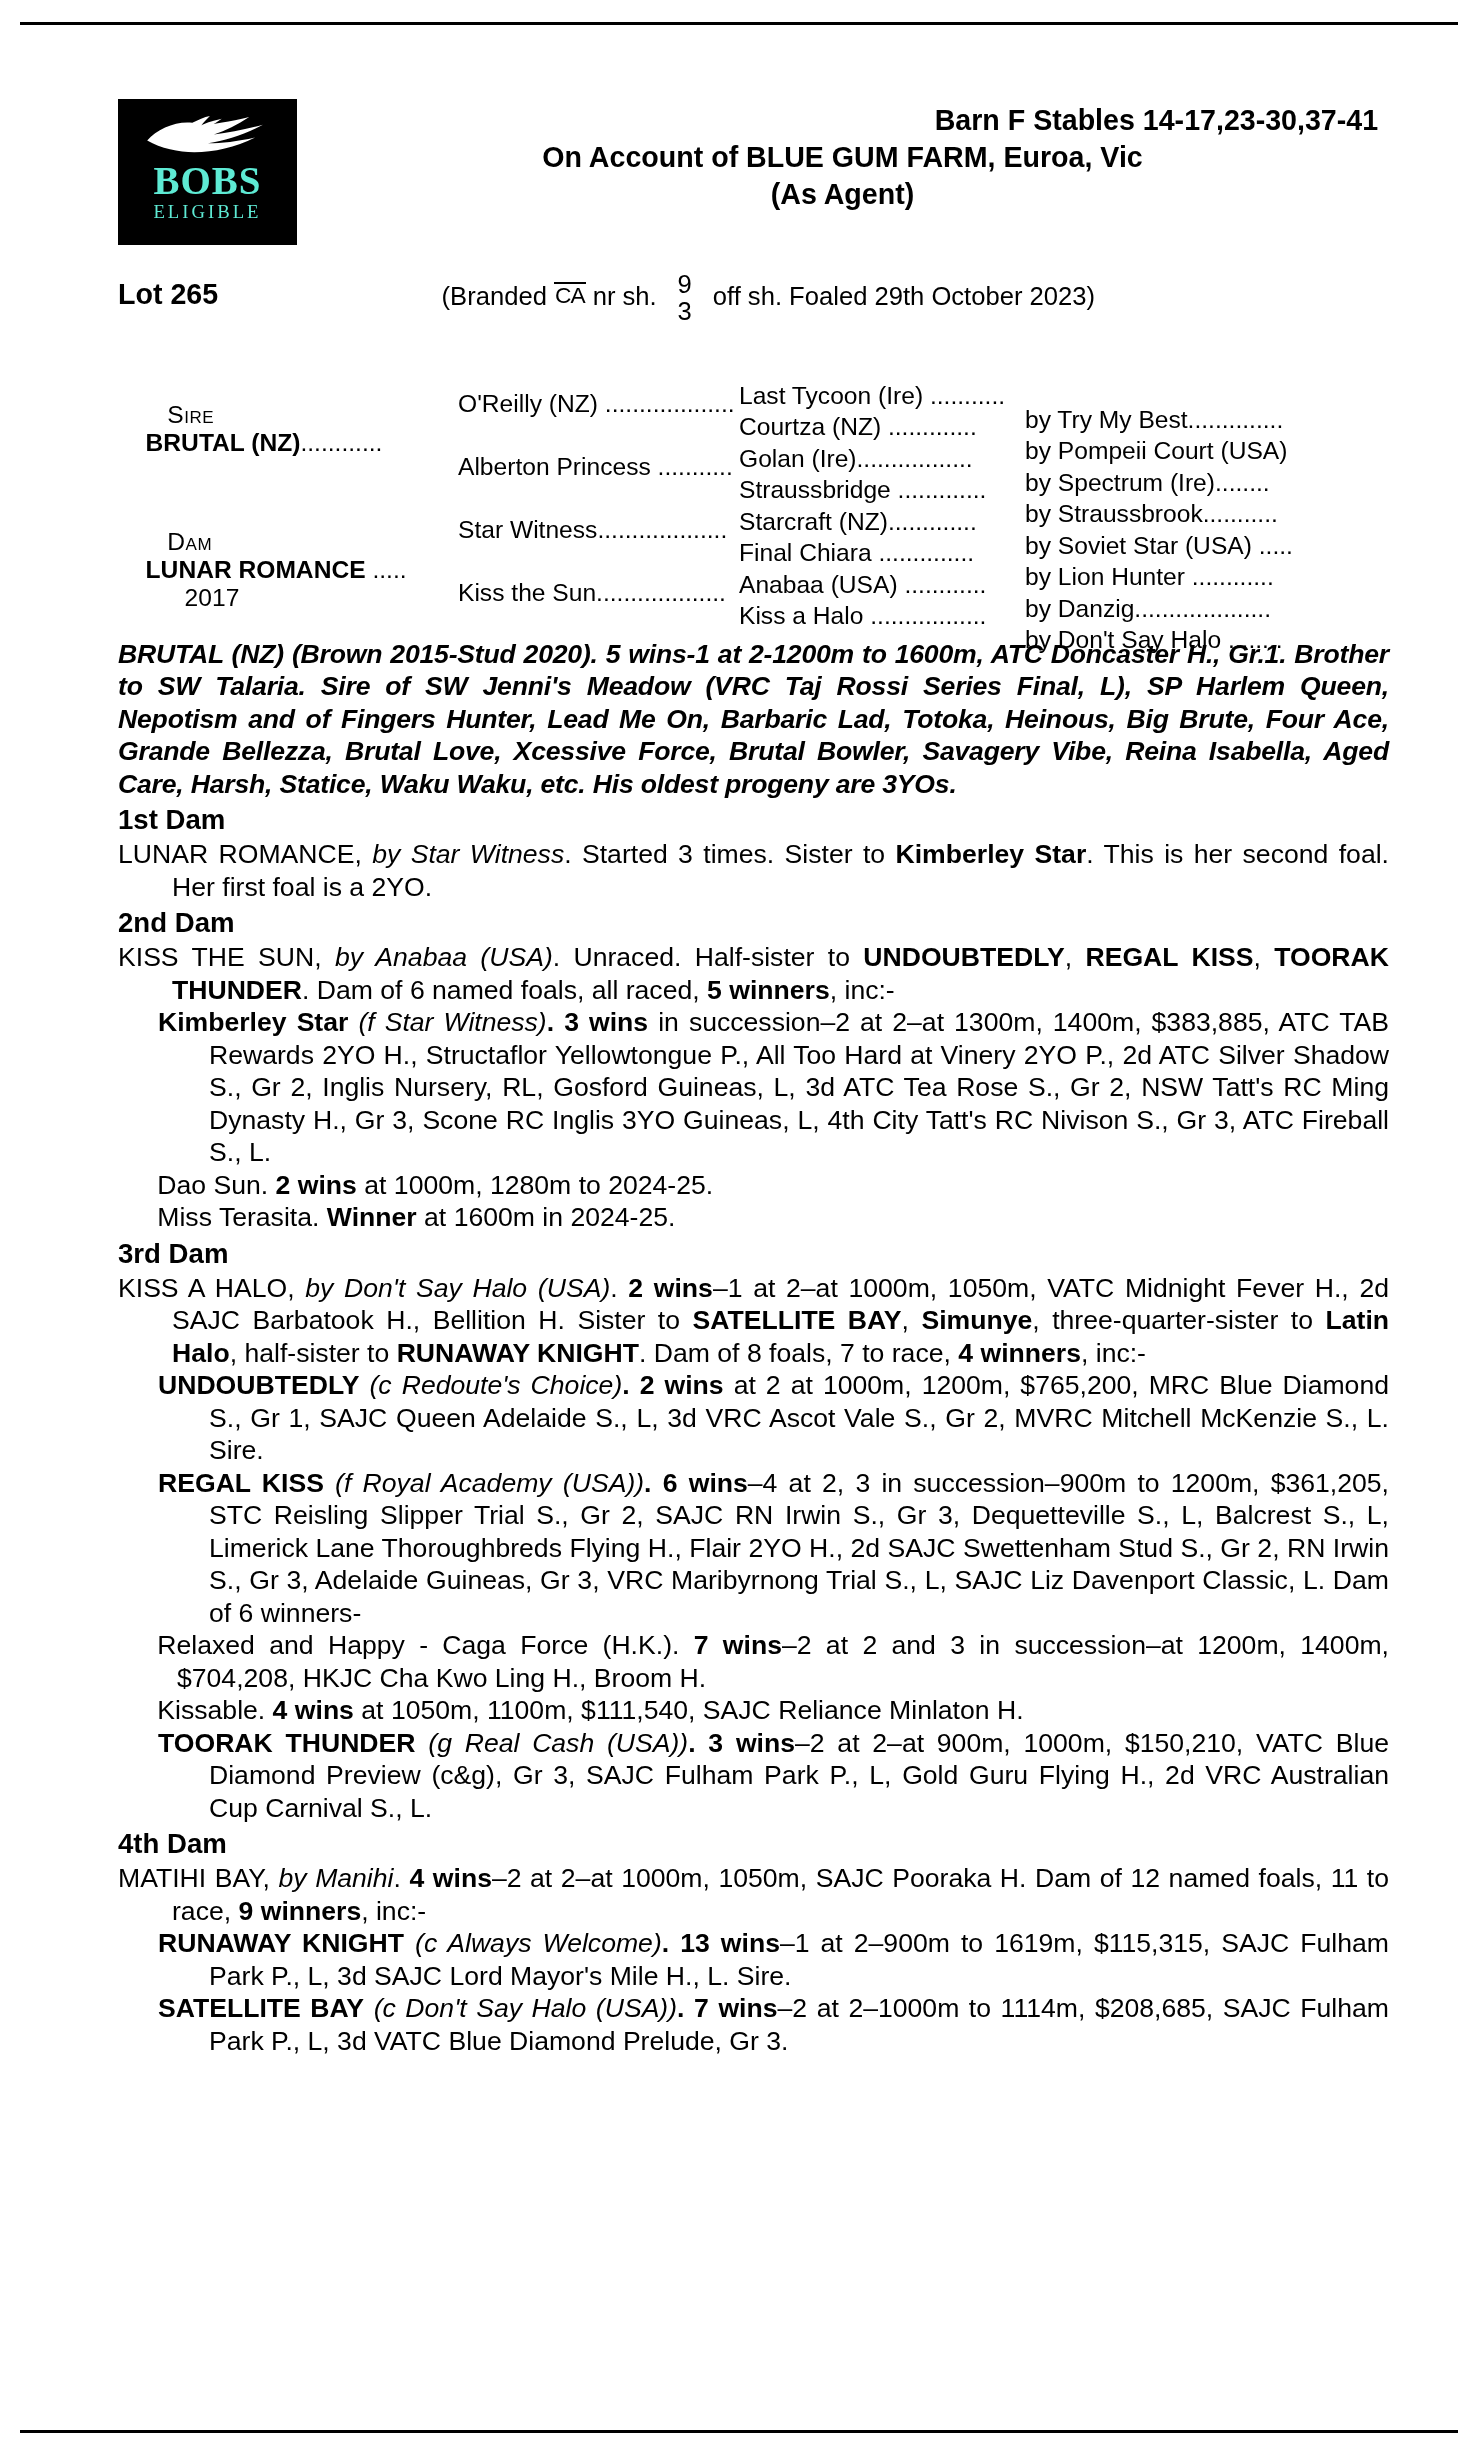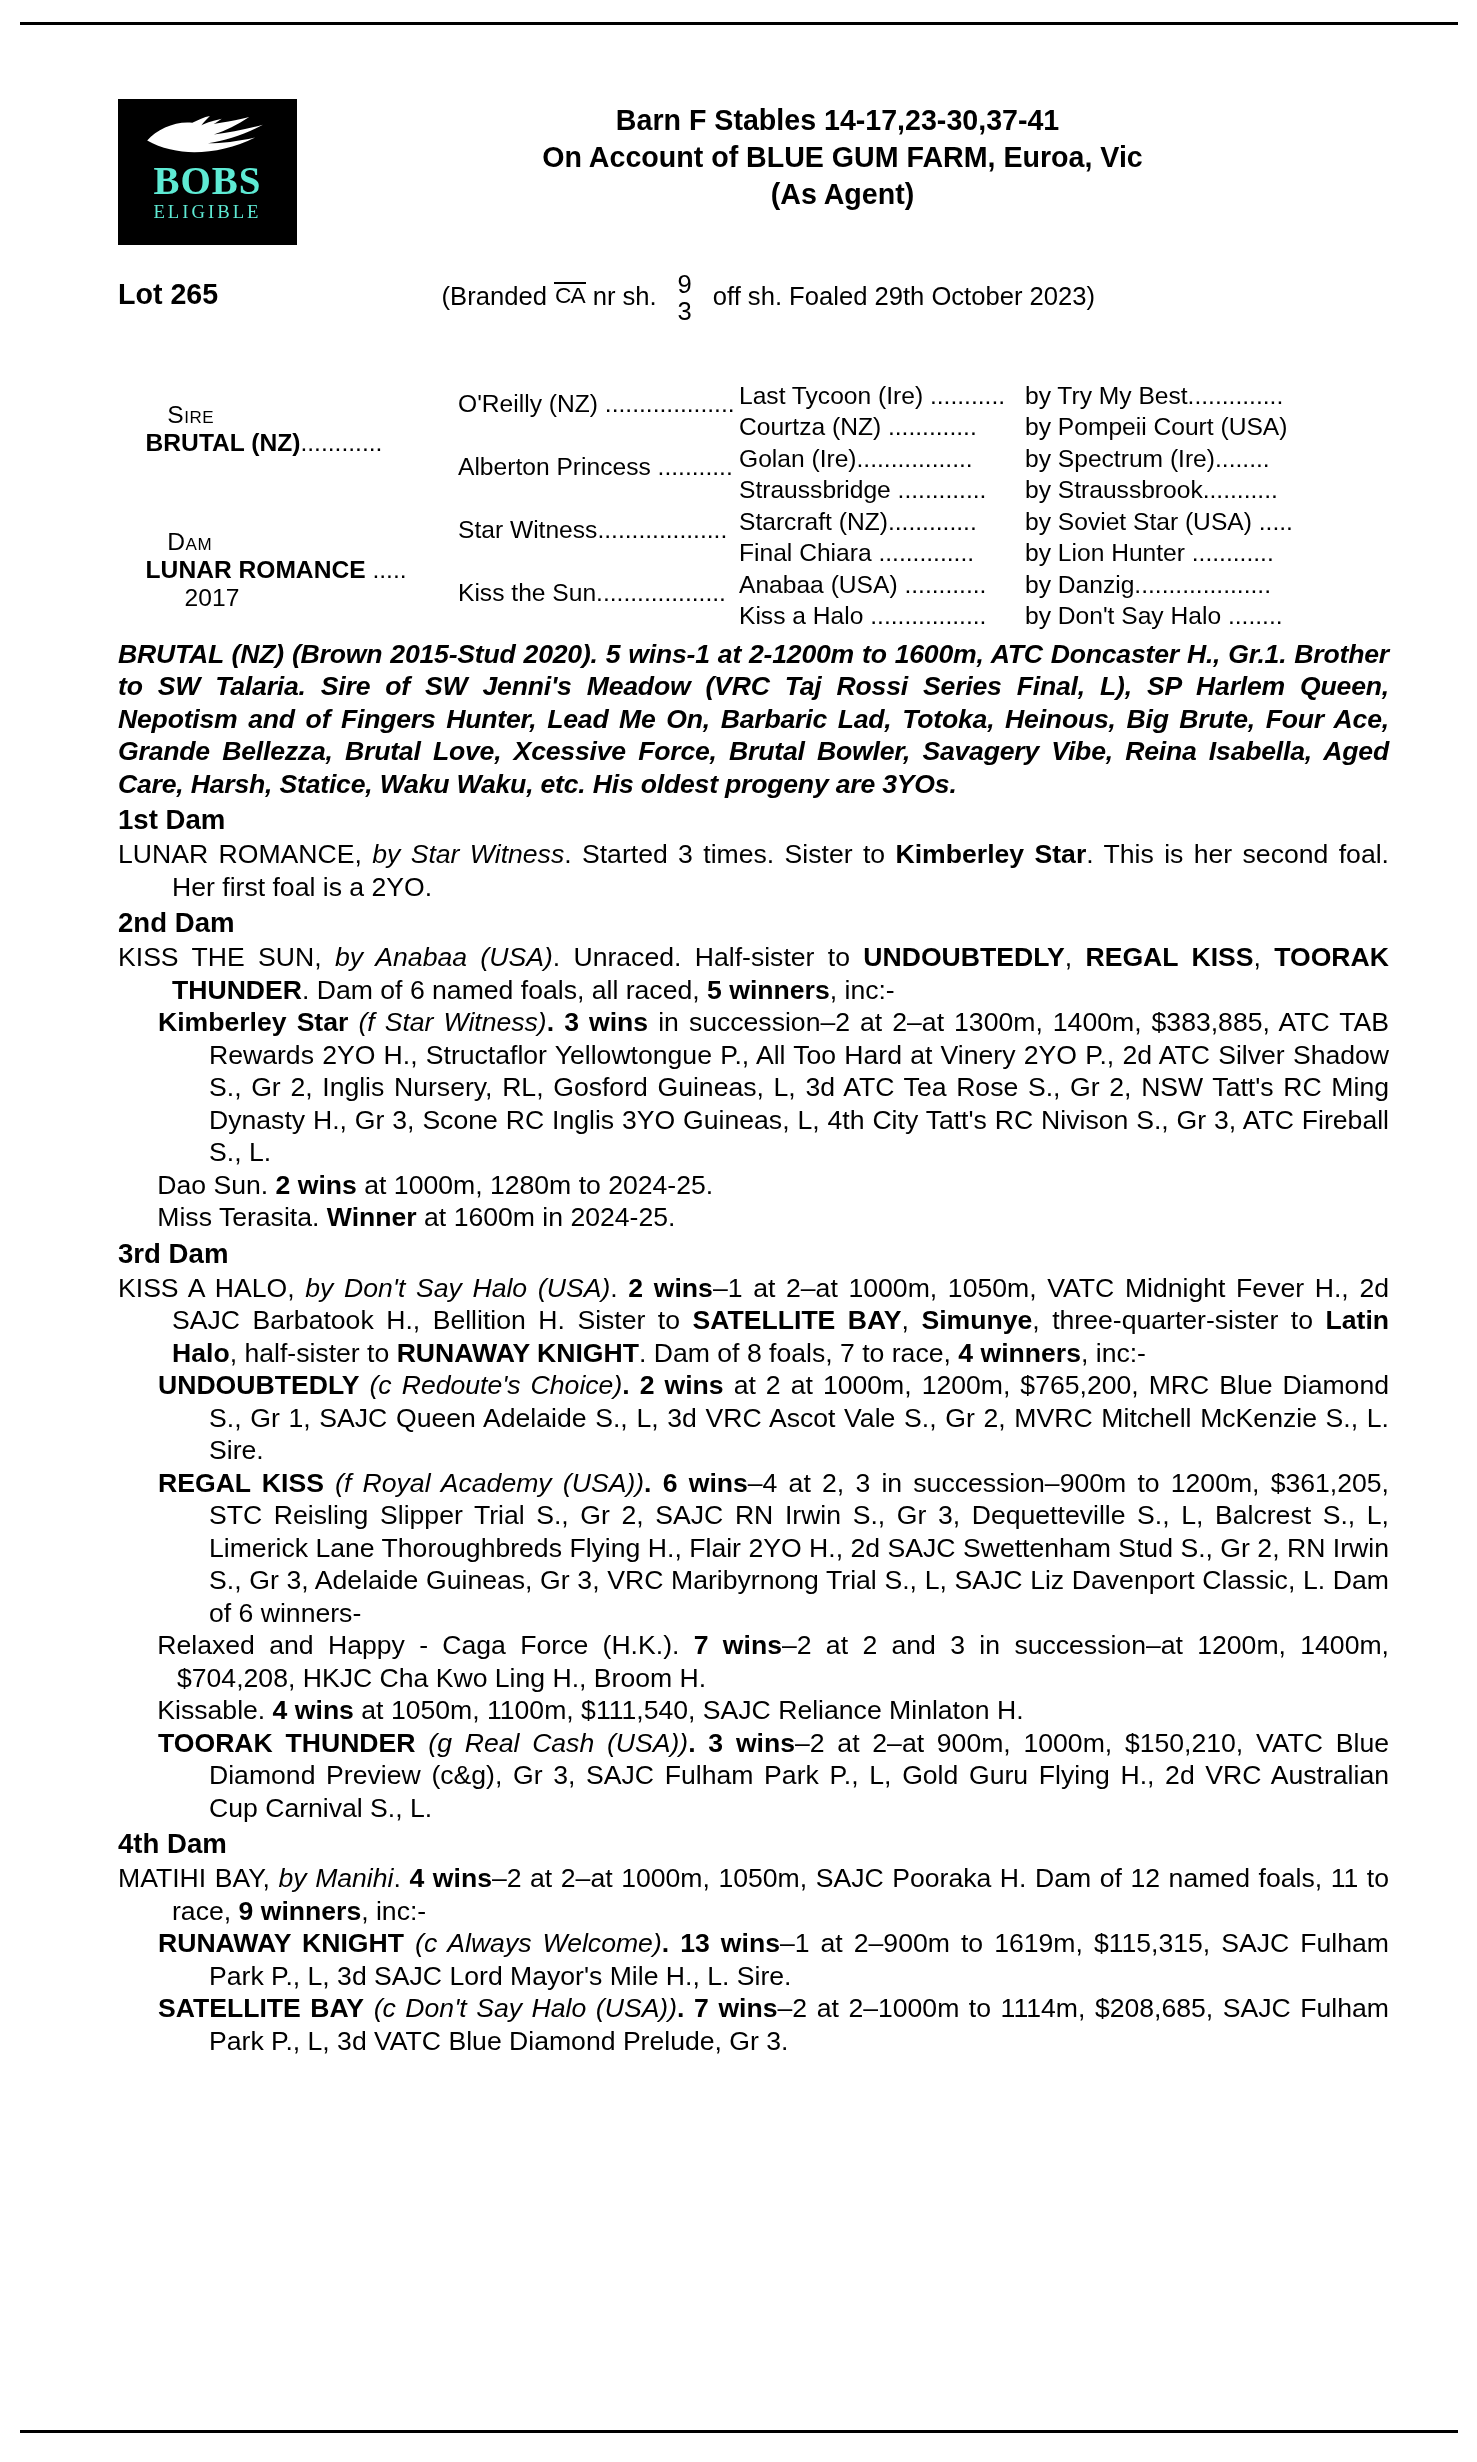--- a/index.html
+++ b/index.html
@@ -84,20 +84,21 @@
     left: 179px;
     top: 7.9px;
     width: 1091px;
     text-align: center;
   }
   .hdr-barn {
     font-weight: 700;
     font-size: 28.6px;
     line-height: 37px;
     font-stretch: condensed;
+    text-align: right;
     padding-right: 9.9px;
   }
   .hdr-account {
     font-weight: 700;
     font-size: 28.6px;
     line-height: 37px;
     text-align: center;
   }
   .hdr-agent {
     font-weight: 700;
@@ -220,20 +221,21 @@
     width: 281px;
     overflow: hidden;
     display: block;
   }
   .g3b {
     position: absolute;
     left: 286px;
     width: 364px;
     overflow: hidden;
     display: block;
+    margin-top: 24px;
   }
   .dots { letter-spacing: 0px; }
 
   
   .sire-para {
     font-style: italic;
     font-weight: 700;
     font-size: 26.6px;
     line-height: 32.5px;
     letter-spacing: -0.2px;

